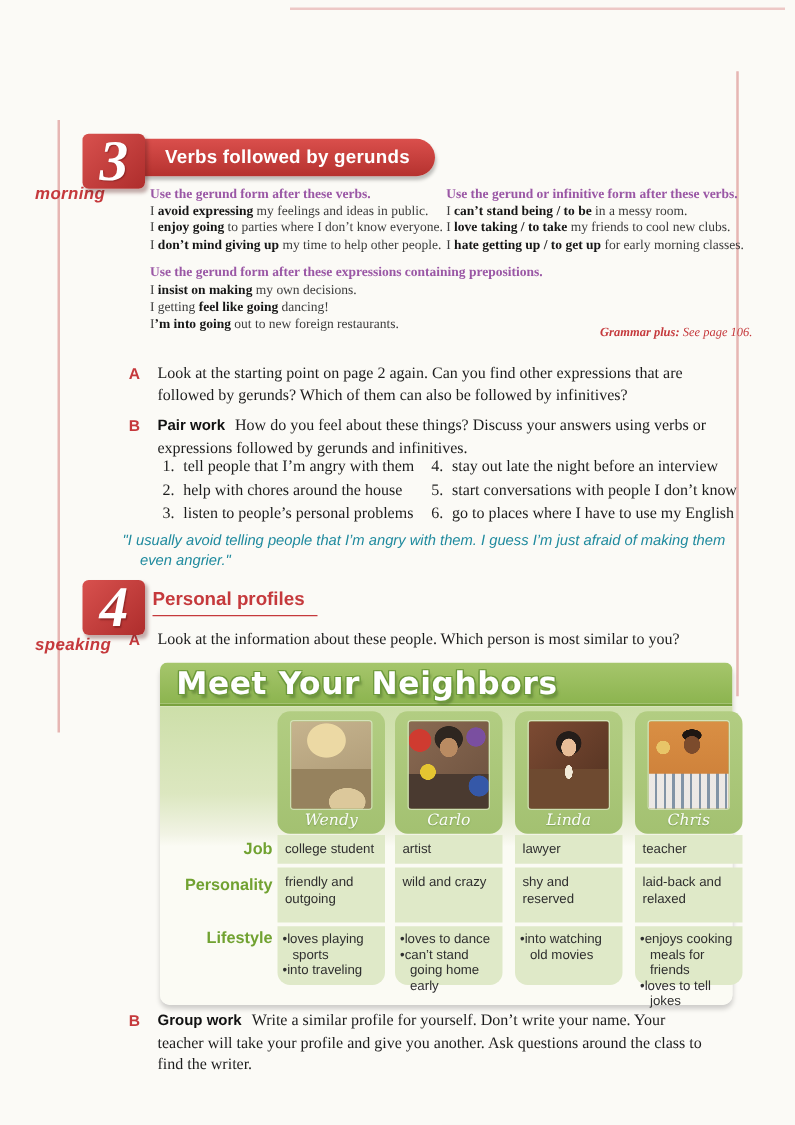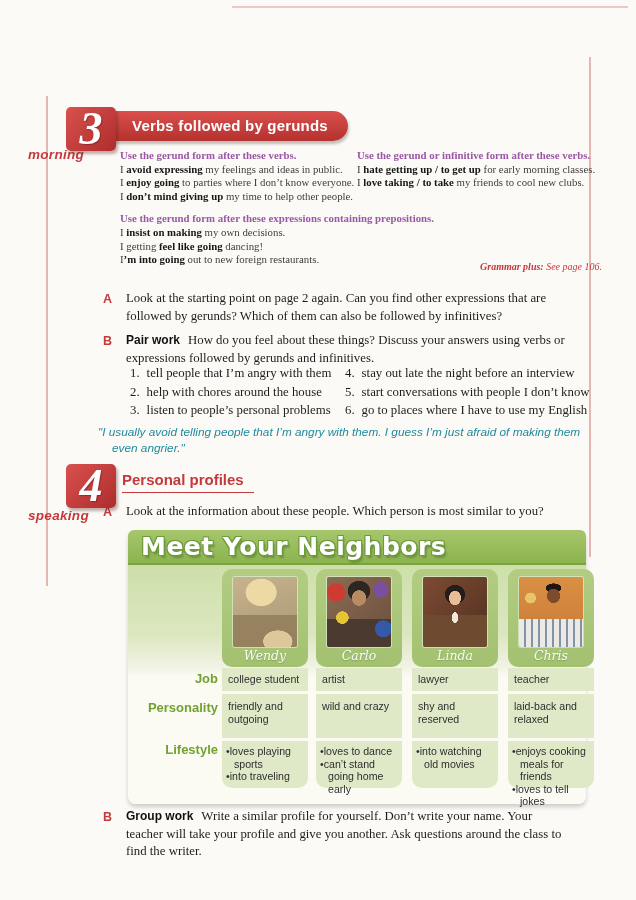--- a/index.html
+++ b/index.html
@@ -166,22 +166,23 @@
 <div class="gbox">
   <div class="gcols">
     <div class="gcol-l">
       <div class="ghead">Use the gerund form after these verbs.</div>
       <div class="gline"><span>I </span><b>avoid expressing</b><span> my feelings and ideas in public.</span></div>
       <div class="gline"><span>I </span><b>enjoy going</b><span> to parties where I don’t know everyone.</span></div>
       <div class="gline"><span>I </span><b>don’t mind giving up</b><span> my time to help other people.</span></div>
     </div>
     <div class="gcol-r">
       <div class="ghead">Use the gerund or infinitive form after these verbs.</div>
+      <div class="gline"><span>I </span><b>can’t stand being / to be</b><span> in a messy room.</span></div>
+      <div class="gline"><span>I </span><b>love taking / to take</b><span> my friends to cool new clubs.</span></div>
       <div class="gline"><span>I </span><b>hate getting up / to get up</b><span> for early morning classes.</span></div>
-      <div class="gline"><span>I </span><b>love taking / to take</b><span> my friends to cool new clubs.</span></div>
     </div>
   </div>
   <div class="gpreps">
     <div class="ghead">Use the gerund form after these expressions containing prepositions.</div>
     <div class="gline"><span>I </span><b>insist on making</b><span> my own decisions.</span></div>
     <div class="gline"><span>I getting </span><b>feel like going</b><span> dancing!</span></div>
     <div class="gline"><span>I</span><b>’m into going</b><span> out to new foreign restaurants.</span></div>
   </div>
   <div class="gplus"><b>Grammar plus:</b><span> See page 106.</span></div>
 </div>

